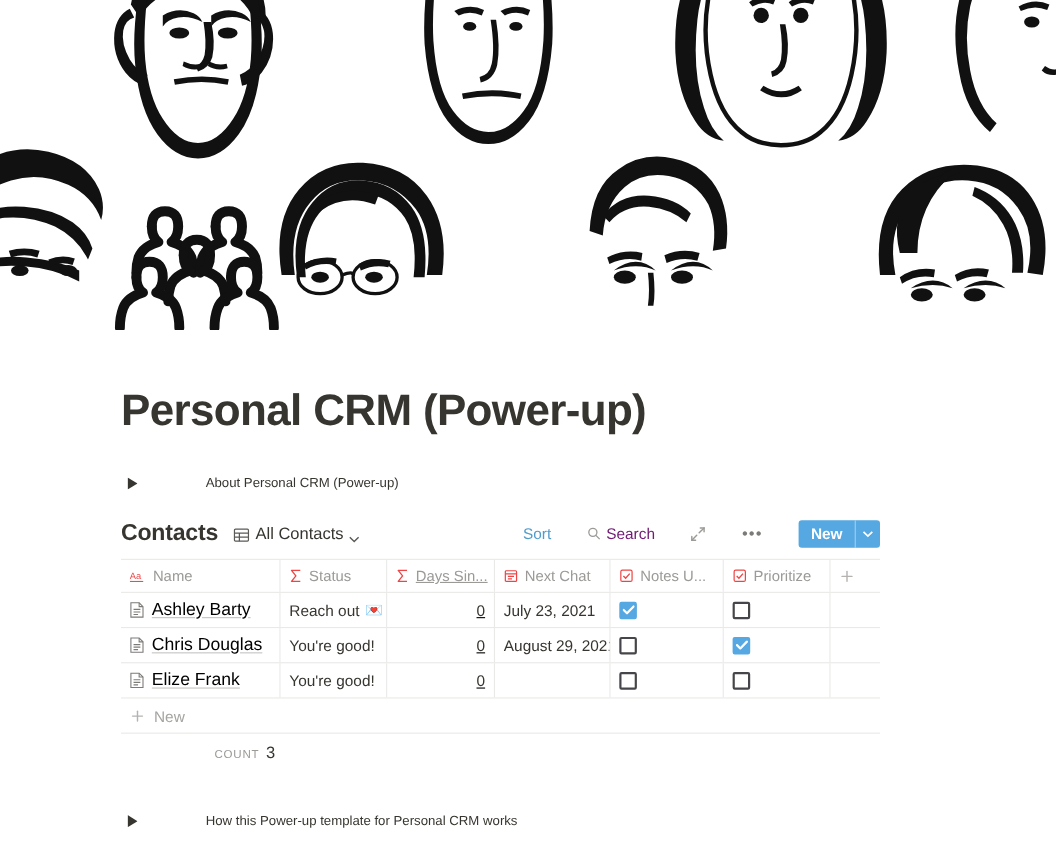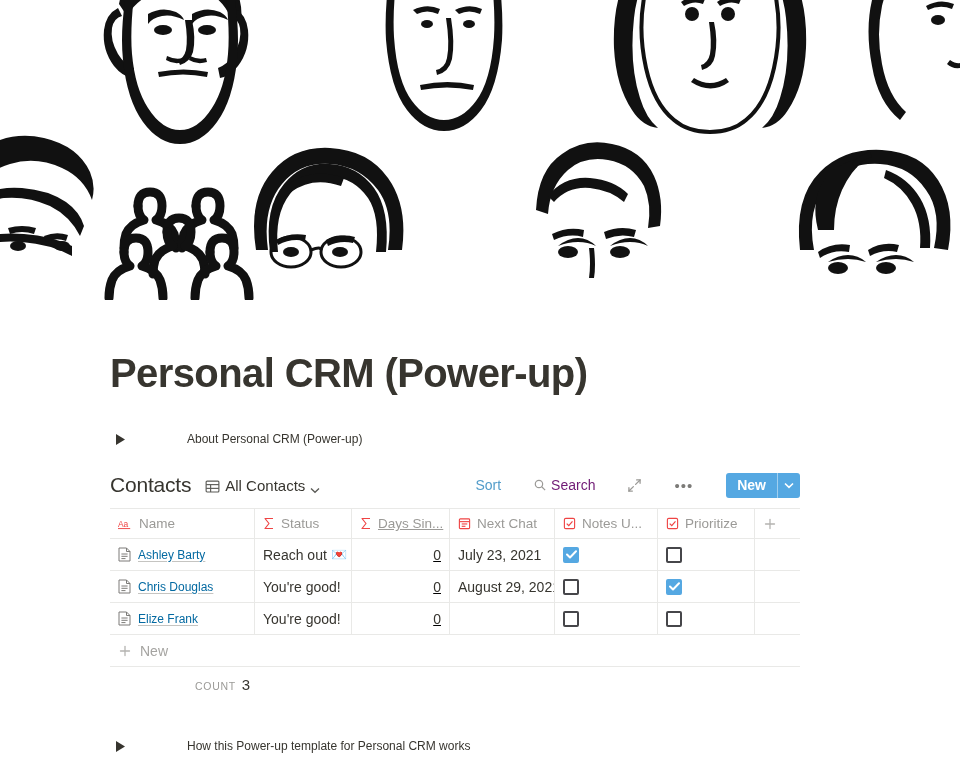--- a/index.html
+++ b/index.html
@@ -71,21 +71,21 @@
   .db-header {
     display: flex;
     align-items: center;
     margin-top: 18px;
     width: 690px;
     height: 30px;
   }
   .db-title {
     font-size: 21px;
     color: #37352f;
-    font-weight: normal;
+    font-weight: bold;
     letter-spacing: -0.2px;
   }
   .db-view {
     display: flex;
     align-items: flex-end;
     gap: 5px;
     margin-left: 14px;
     color: #37352f;
     font-size: 15px;
   }
@@ -189,22 +189,22 @@
     display: flex;
     align-items: center;
     gap: 7px;
     color: #37352f;
   }
   .page-icon { display: flex; color: #7c7b78; flex: 0 0 auto; }
   .name-link {
     text-decoration: underline;
     text-underline-offset: 2px;
     text-decoration-color: #c5c4c1;
-    color: #0369a1;
-    font-size: 12px;
+    color: #000000;
+    font-size: 16px;
   }
   .cell-text { color: #37352f; font-size: 14px; }
   .cell-num  { color: #37352f; font-size: 14px; }
   .emoji { font-size: 13px; margin-left: 5px; }
 
   .cbox {
     width: 16px; height: 16px;
     border: 2px solid #46464a;
     border-radius: 2px;
     background: #ffffff;

